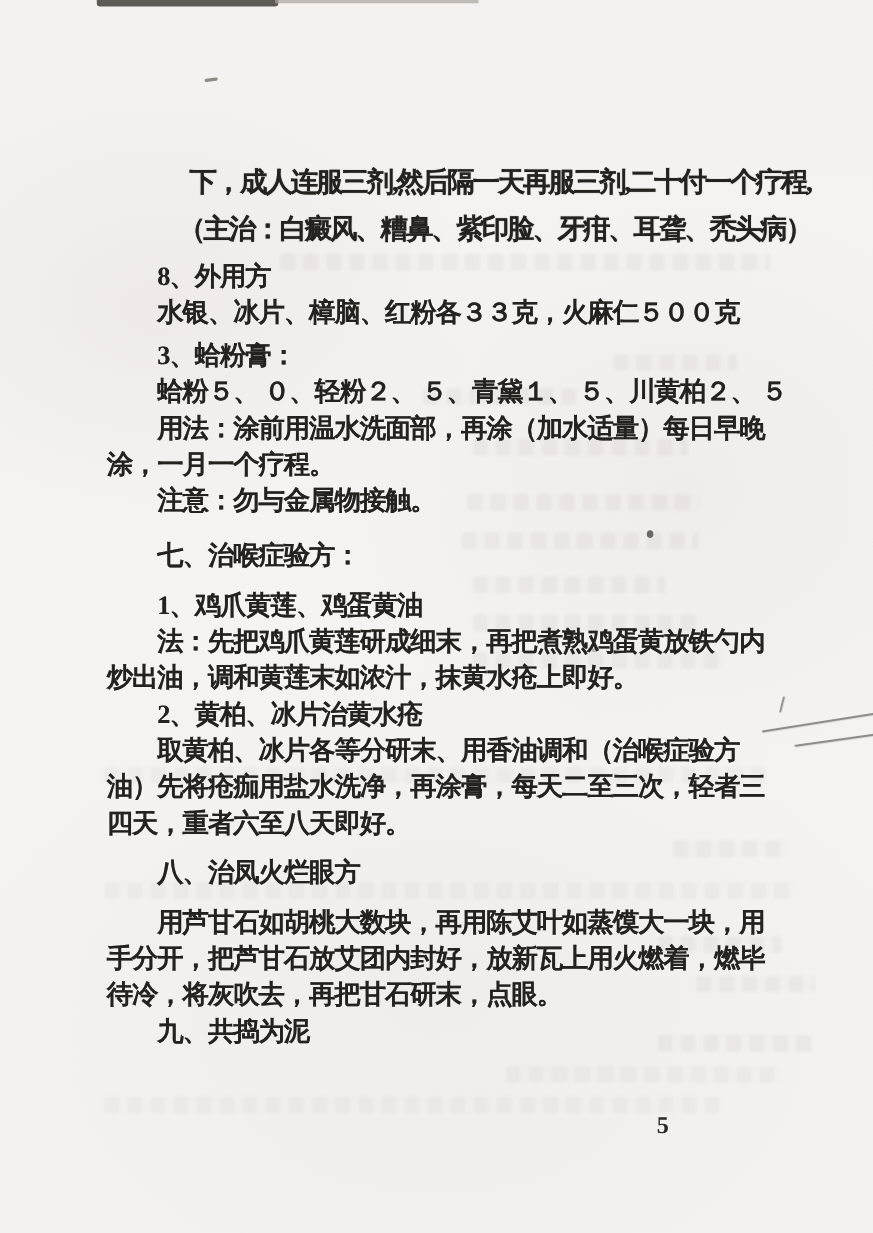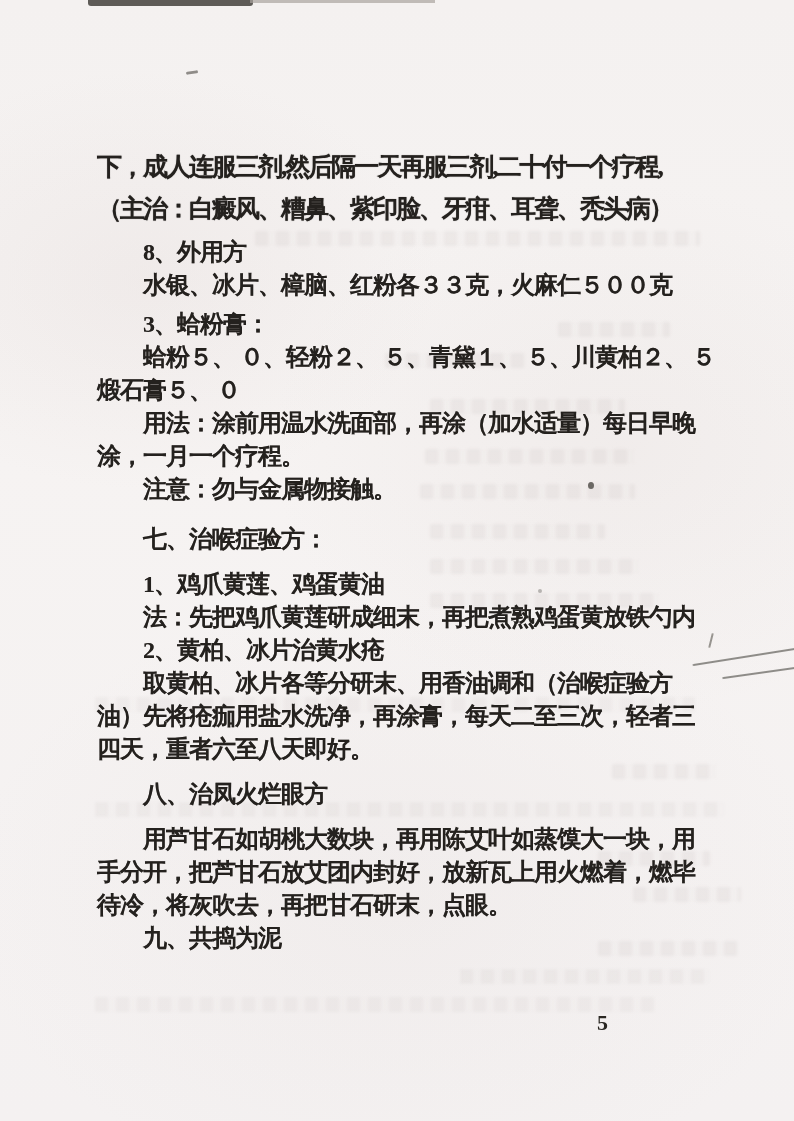--- a/index.html
+++ b/index.html
@@ -32,20 +32,21 @@
   }
   .line{
     white-space:pre;
     font-size:24px;line-height:33px;letter-spacing:-1px;
     font-weight:600;color:var(--ink,#24211e);
     text-shadow:0 0 .6px rgba(36,33,30,.55);
   }
   .line.opening{
     font-size:25px;line-height:42px;letter-spacing:-2px;font-weight:700;
     text-shadow:0 0 .8px rgba(20,18,16,.7);
+    text-align:right;
   }
   .sp-sm{margin-top:6px;}
   .sp-md{margin-top:12px;}
   .sp-lg{margin-top:17px;}
   .page-number{
     position:absolute;left:597px;top:1010px;
     font-size:22px;font-weight:700;color:#2a2722;
   }
   
   .ghost{
@@ -118,27 +119,27 @@
   <div class="speck sp3"></div>
   <div class="speck sp4"></div>
 
   <main class="text-block">
       <div class="line opening">下，成人连服三剂,然后隔一天再服三剂,二十付一个疗程,</div>
       <div class="line opening">（主治：白癜风、糟鼻、紫印脸、牙疳、耳聋、秃头病）</div>
       <div class="line sp-sm">　　8、外用方</div>
       <div class="line">　　水银、冰片、樟脑、红粉各３３克，火麻仁５００克</div>
       <div class="line sp-sm">　　3、蛤粉膏：</div>
       <div class="line">　　蛤粉５、 ０、轻粉２、 ５、青黛１、 ５、川黄柏２、 ５</div>
-      <div class="line">煅石膏５、 ０</div>
       <div class="line">　　用法：涂前用温水洗面部，再涂（加水适量）每日早晚</div>
       <div class="line">涂，一月一个疗程。</div>
       <div class="line">　　注意：勿与金属物接触。</div>
       <div class="line sp-lg">　　七、治喉症验方：</div>
       <div class="line sp-md">　　1、鸡爪黄莲、鸡蛋黄油</div>
       <div class="line">　　法：先把鸡爪黄莲研成细末，再把煮熟鸡蛋黄放铁勺内</div>
+      <div class="line">炒出油，调和黄莲末如浓汁，抹黄水疮上即好。</div>
       <div class="line">　　2、黄柏、冰片治黄水疮</div>
       <div class="line">　　取黄柏、冰片各等分研末、用香油调和（治喉症验方</div>
       <div class="line">油）先将疮痂用盐水洗净，再涂膏，每天二至三次，轻者三</div>
       <div class="line">四天，重者六至八天即好。</div>
       <div class="line sp-md">　　八、治凤火烂眼方</div>
       <div class="line sp-md">　　用芦甘石如胡桃大数块，再用陈艾叶如蒸馍大一块，用</div>
       <div class="line">手分开，把芦甘石放艾团内封好，放新瓦上用火燃着，燃毕</div>
       <div class="line">待冷，将灰吹去，再把甘石研末，点眼。</div>
       <div class="line">　　九、共捣为泥</div>
     </main>

